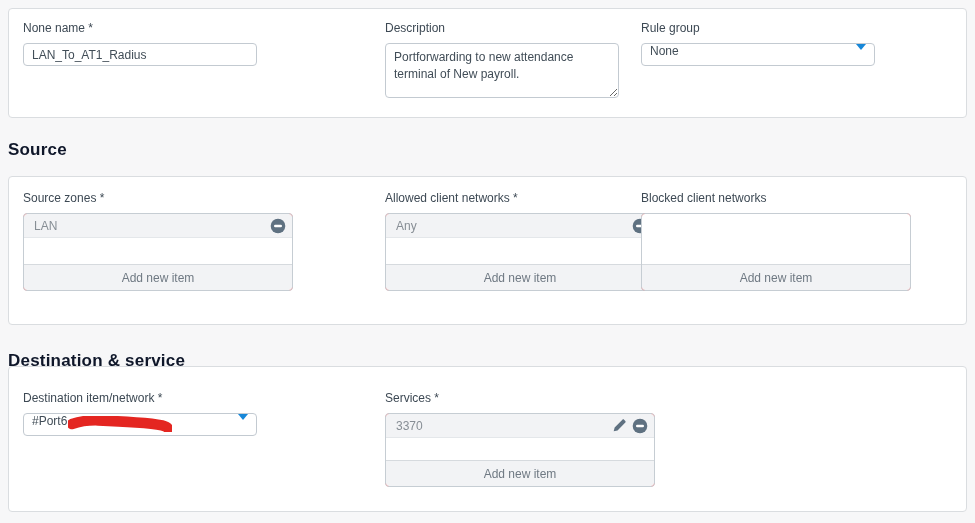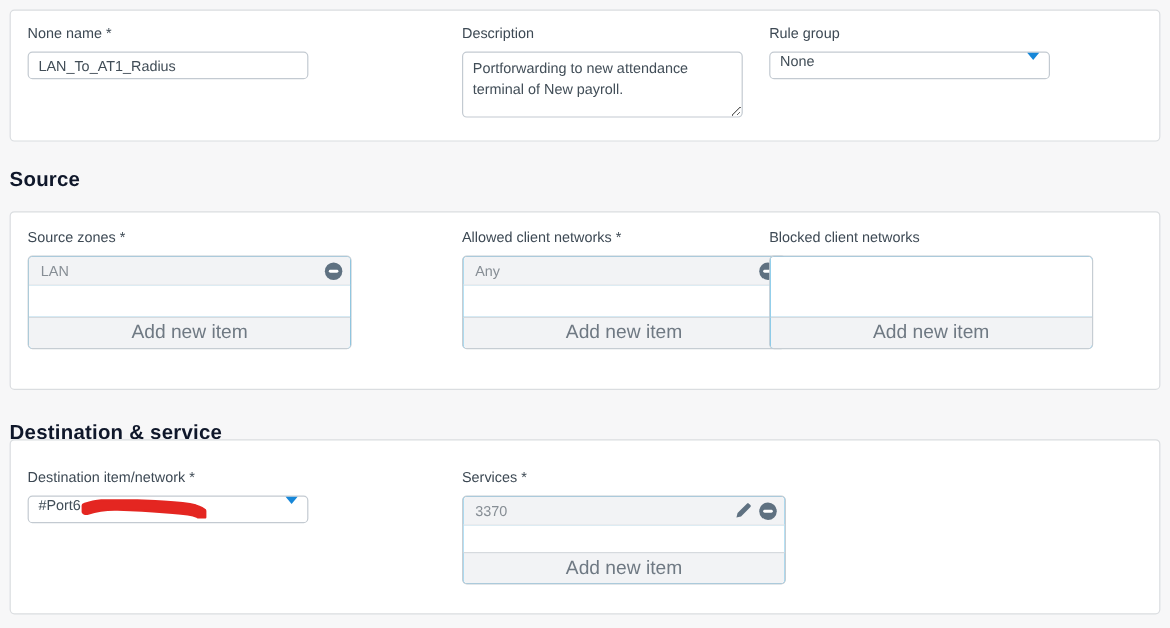--- a/index.html
+++ b/index.html
@@ -75,21 +75,21 @@
     border-top: 6px solid #1787d8;
     margin-left: 6px;
     flex: 0 0 auto;
   }
 
   .listbox {
     width: 270px;
     height: 78px;
     border: 1px solid #c6cdd3;
     border-radius: 4px;
-    background: #0ea5e9;
+    background: #ef4444;
     overflow: hidden;
     display: flex;
     flex-direction: column;
   }
   .list-item {
     height: 24px;
     background: #f2f3f5;
     display: flex;
     align-items: center;
     padding: 0 6px 0 10px;
@@ -102,21 +102,21 @@
   }
   .icon-btn { display: inline-flex; align-items: center; cursor: pointer; margin-left: 5px; }
   .list-spacer { flex: 1 1 auto; background: #ffffff; }
   .add-btn {
     height: 26px;
     flex: 0 0 auto;
     background: #f2f3f5;
     border: none;
     border-top: 1px solid #d6dade;
     font-family: "Liberation Sans", "DejaVu Sans", sans-serif;
-    font-size: 16px;
+    font-size: 12px;
     color: #6f7983;
     cursor: pointer;
   }
   .scribble { margin-left: 1px; margin-top: 2px; flex: 0 0 auto; }
 </style>
 </head>
 <body>
 
 <section class="panel panel-general">
   <div class="field col-1">

